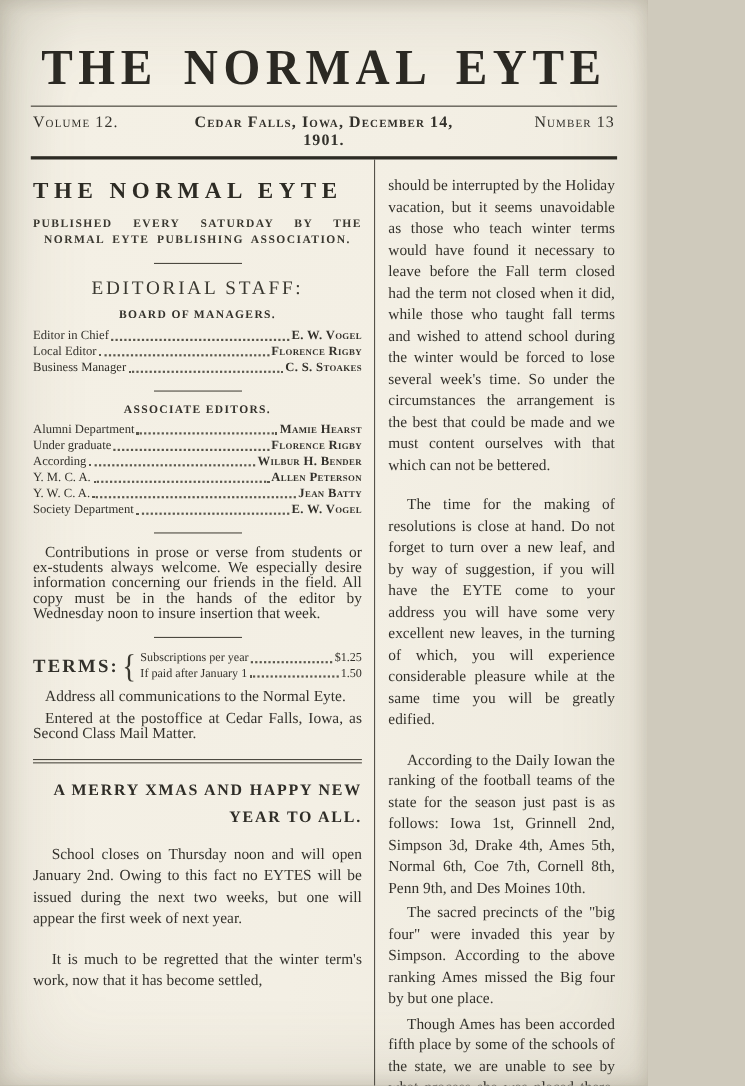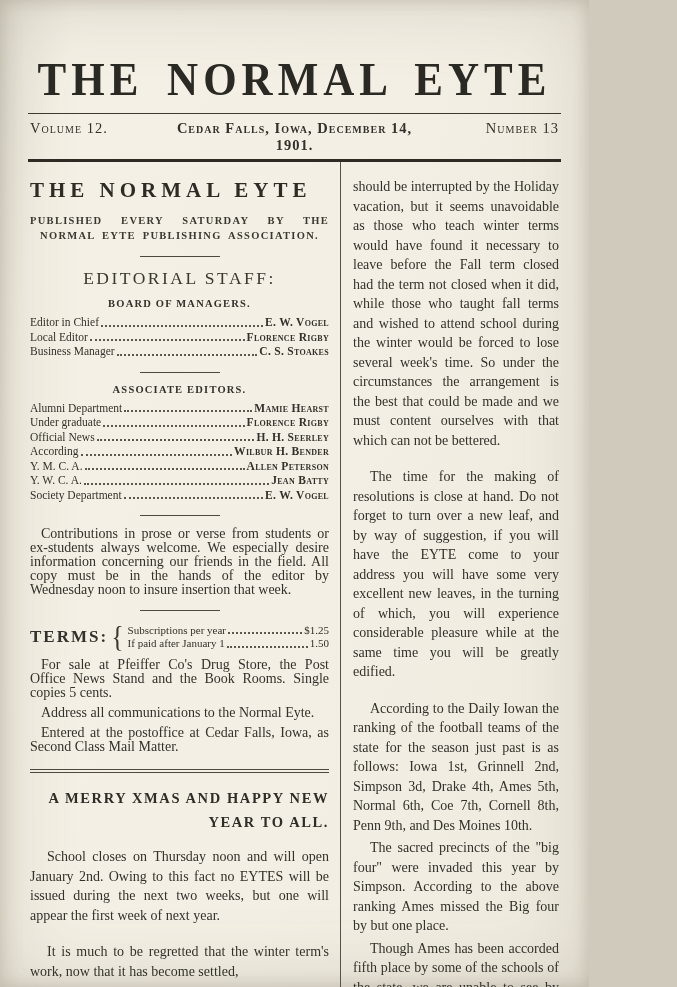--- a/index.html
+++ b/index.html
@@ -5,21 +5,21 @@
   * { margin:0; padding:0; box-sizing:border-box; }
   html, body { background:#cfcabc; }
   body {
     width:677px; height:987px; overflow:hidden;
     font-family:"Liberation Serif","DejaVu Serif",serif;
   }
   .page {
     width:589px; height:987px; overflow:hidden;
     background:linear-gradient(100deg,#e9e6da 0%,#f4f0e5 10%,#f3efe4 55%,#eeeade 100%);
     box-shadow:inset 0 0 80px rgba(105,95,70,.20), inset 6px 0 20px rgba(80,70,50,.14), inset -4px 0 14px rgba(80,70,50,.10);
-    padding:53px 28px 0;
+    padding:36px 28px 0;
     color:#33312b;
   }
 
   
   .masthead-title {
     text-align:center; font-size:43px; font-weight:700; letter-spacing:5px; word-spacing:8px;
     color:#2b2923; transform:scaleY(1.07); transform-origin:center top; white-space:nowrap;
   }
   .rule-thin  { border-top:1.5px solid #3d3a31; margin-top:11px; }
   .dateline-row { display:flex; align-items:baseline; padding:6px 2px 5px; font-size:14.5px; }
@@ -127,25 +127,20 @@
       <div class="staff-list">
         <div class="staff-row">
           <span class="staff-label">Alumni Department</span>
           <span class="leader"></span>
           <span class="staff-value">Mamie Hearst</span>
         </div>
         <div class="staff-row">
           <span class="staff-label">Under graduate</span>
           <span class="leader"></span>
           <span class="staff-value">Florence Rigby</span>
-        </div>
-        <div class="staff-row">
-          <span class="staff-label">Official News</span>
-          <span class="leader"></span>
-          <span class="staff-value">H. H. Seerley</span>
         </div>
         <div class="staff-row">
           <span class="staff-label">According</span>
           <span class="leader"></span>
           <span class="staff-value">Wilbur H. Bender</span>
         </div>
         <div class="staff-row">
           <span class="staff-label">Y. M. C. A.</span>
           <span class="leader"></span>
           <span class="staff-value">Allen Peterson</span>
@@ -178,21 +173,20 @@
             <span class="price">$1.25</span>
           </div>
           <div class="terms-row">
             <span>If paid after January 1</span>
             <span class="leader"></span>
             <span class="price">1.50</span>
           </div>
         </div>
       </div>
 
-      <p class="small-print ind note">For sale at Pfeiffer Co's Drug Store, the Post Office News Stand and the Book Rooms.  Single copies 5 cents.</p>
       <p class="small-print ind note">Address all communications to the Normal Eyte.</p>
       <p class="small-print ind note">Entered at the postoffice at Cedar Falls, Iowa, as Second Class Mail Matter.</p>
 
       <div class="double-rule"></div>
 
       <h3 class="article-heading">A MERRY XMAS AND HAPPY NEW YEAR TO ALL.</h3>
 
       <p class="body-p">School closes on Thursday noon and will open January 2nd.  Owing to this fact no EYTES will be issued during the next two weeks, but one will appear the first week of next year.</p>
       <p class="body-p gap-lg">It is much to be regretted that the winter term's work, now that it has become settled,</p>
     </section>

